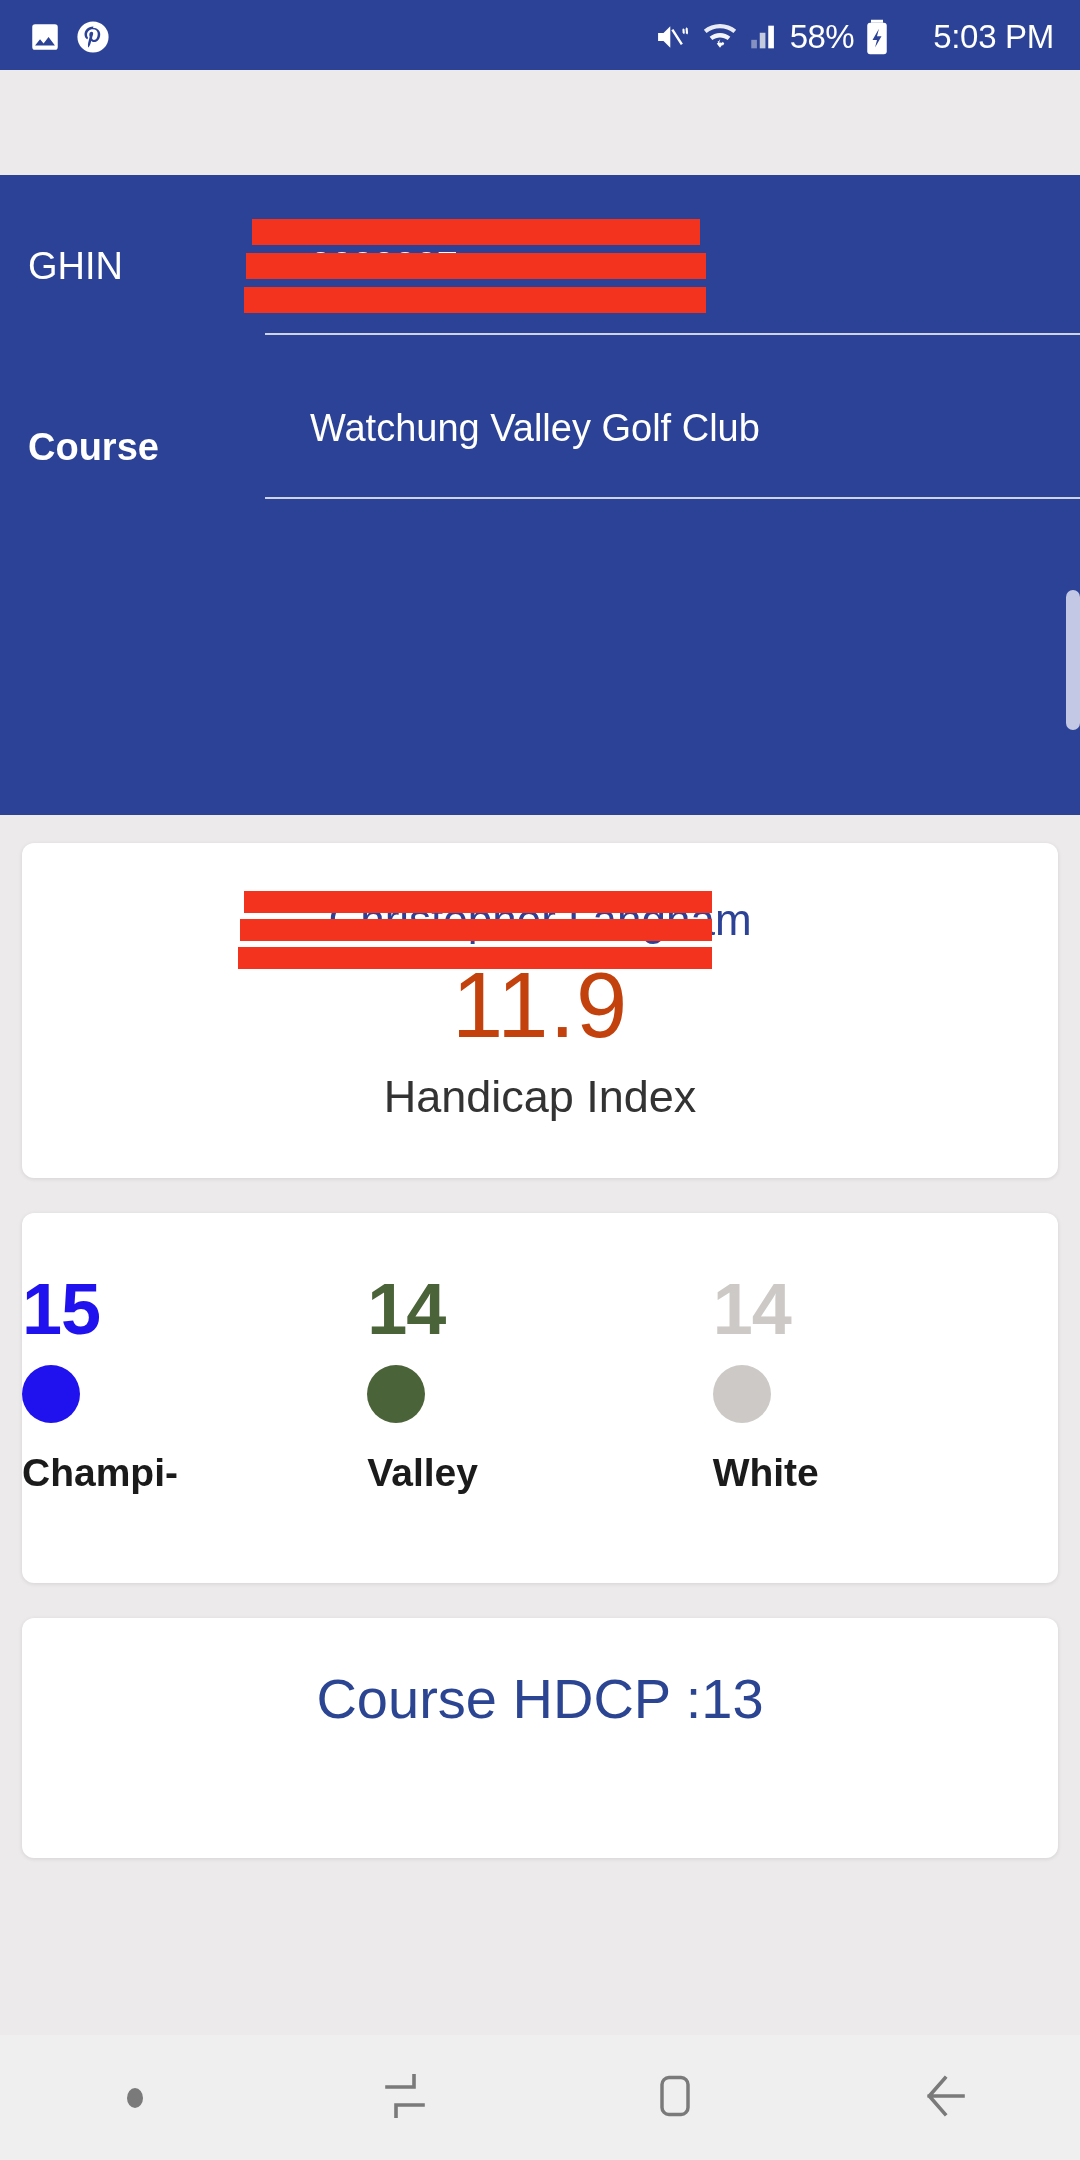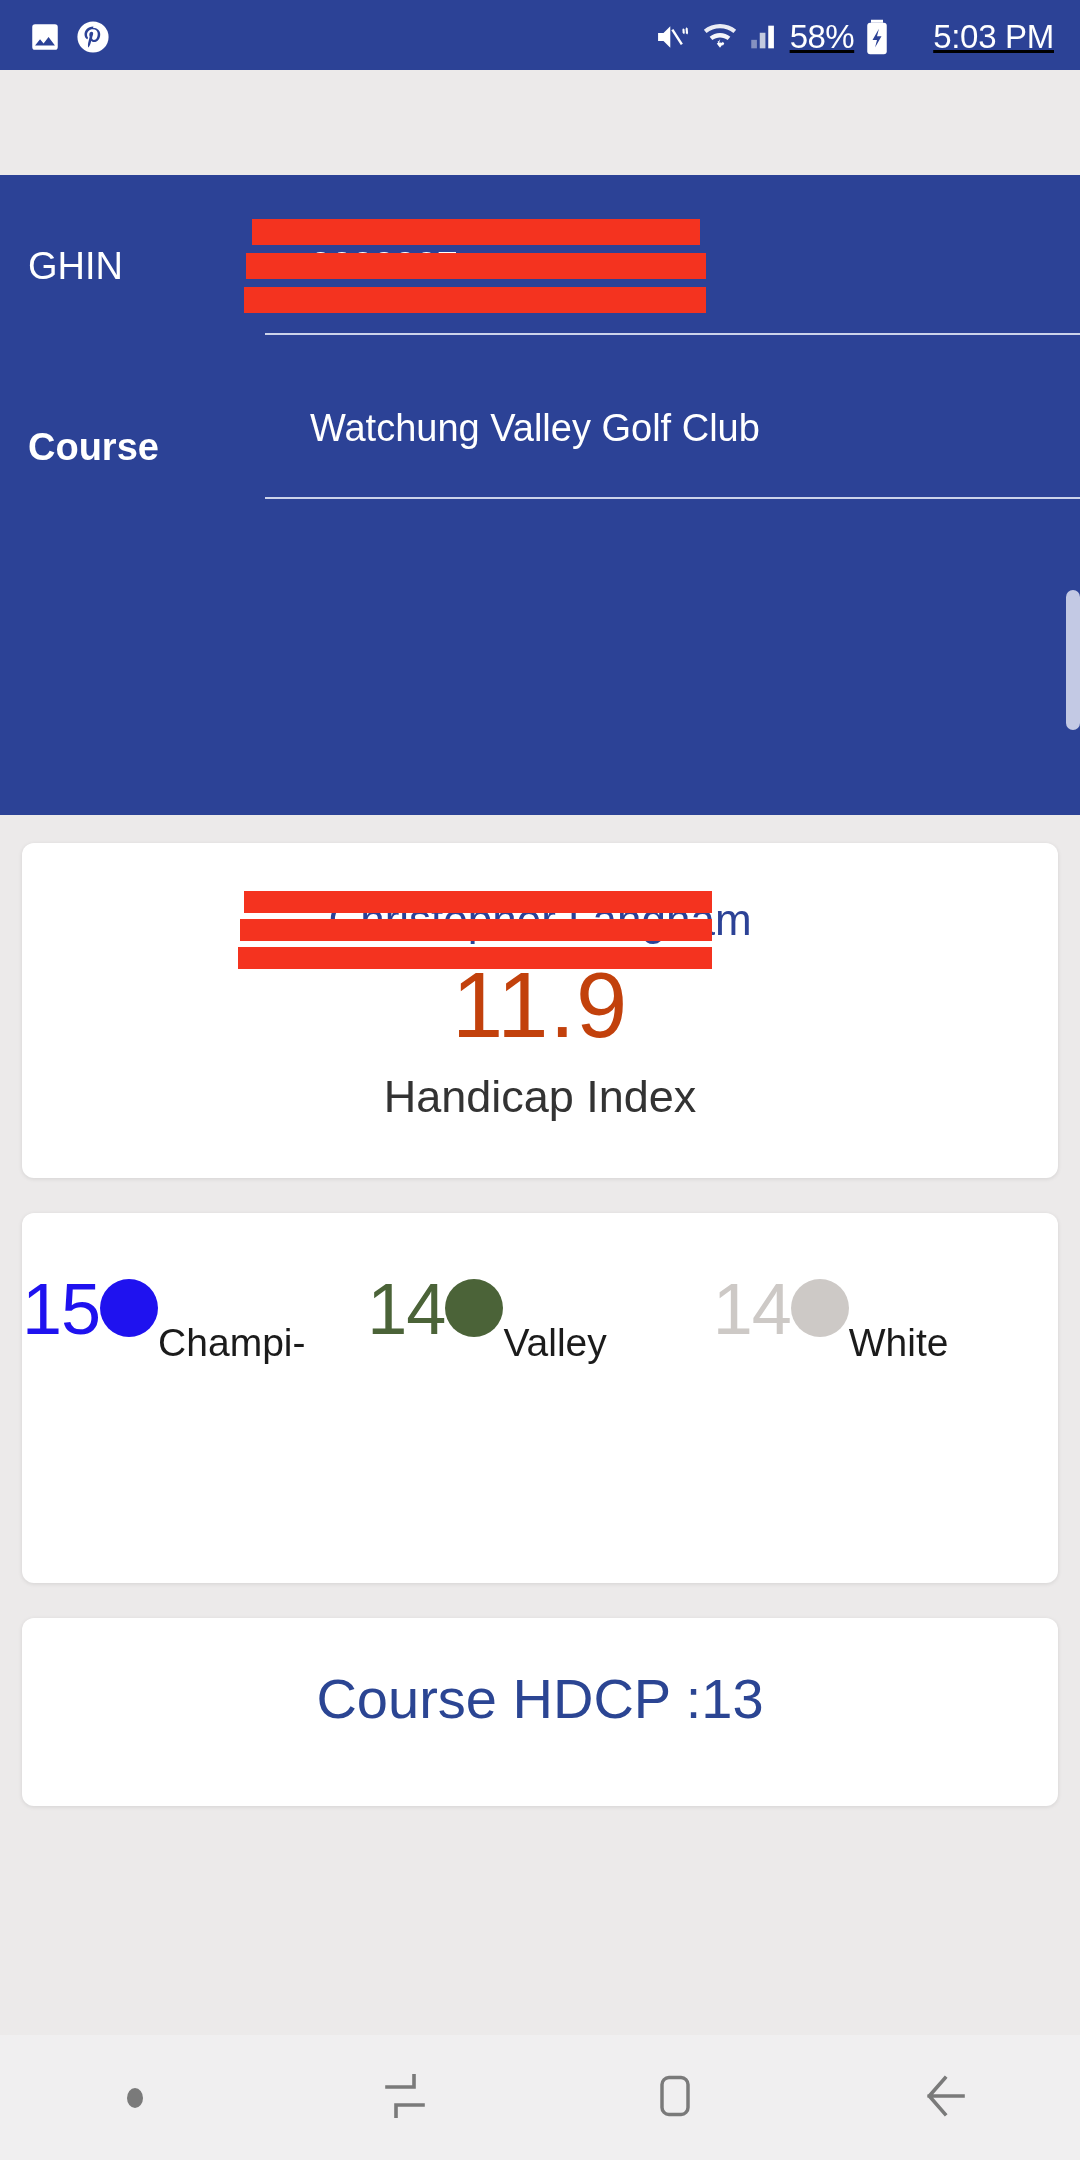--- a/index.html
+++ b/index.html
@@ -22,21 +22,20 @@
   
   .statusbar {
     position: absolute;
     left: 0; top: 0;
     width: 1080px; height: 70px;
     background: #2c4296;
     display: flex;
     align-items: center;
     box-sizing: border-box;
     padding: 4px 26px 0 28px;
-    text-decoration: underline;
   }
   .sb-left {
     display: flex;
     align-items: center;
     gap: 14px;
   }
   .sb-right {
     margin-left: auto;
     display: flex;
     align-items: center;
@@ -137,21 +136,21 @@
   .card {
     position: absolute;
     left: 22px;
     width: 1036px;
     background: #ffffff;
     border-radius: 12px;
     box-shadow: 0 1px 4px rgba(0,0,0,0.10);
   }
   #card-index { top: 28px; height: 335px; }
   #card-tees  { top: 398px; height: 370px; }
-  #card-hdcp  { top: 803px; height: 188px; }
+  #card-hdcp  { top: 803px; height: 240px; }
 
   .player-name {
     position: absolute;
     left: 0; top: 52px;
     width: 1036px;
     text-align: center;
     color: #2c4296;
     font-size: 44px;
   }
   .index-value {
@@ -174,22 +173,23 @@
 
   .tee-grid {
     position: absolute;
     left: 0; top: 60px;
     width: 1036px;
     display: flex;
   }
   .tee-col {
     flex: 1;
     display: flex;
-    flex-direction: row;
-    align-items: flex-end;
+    flex-direction: column;
+    align-items: flex-start;
+    font-weight: bold;
   }
   .tee-num {
     font-size: 72px;
     line-height: 1;
     margin-bottom: 20px;
     letter-spacing: -1px;
   }
   .tee-dot {
     width: 58px; height: 58px;
     border-radius: 50%;

